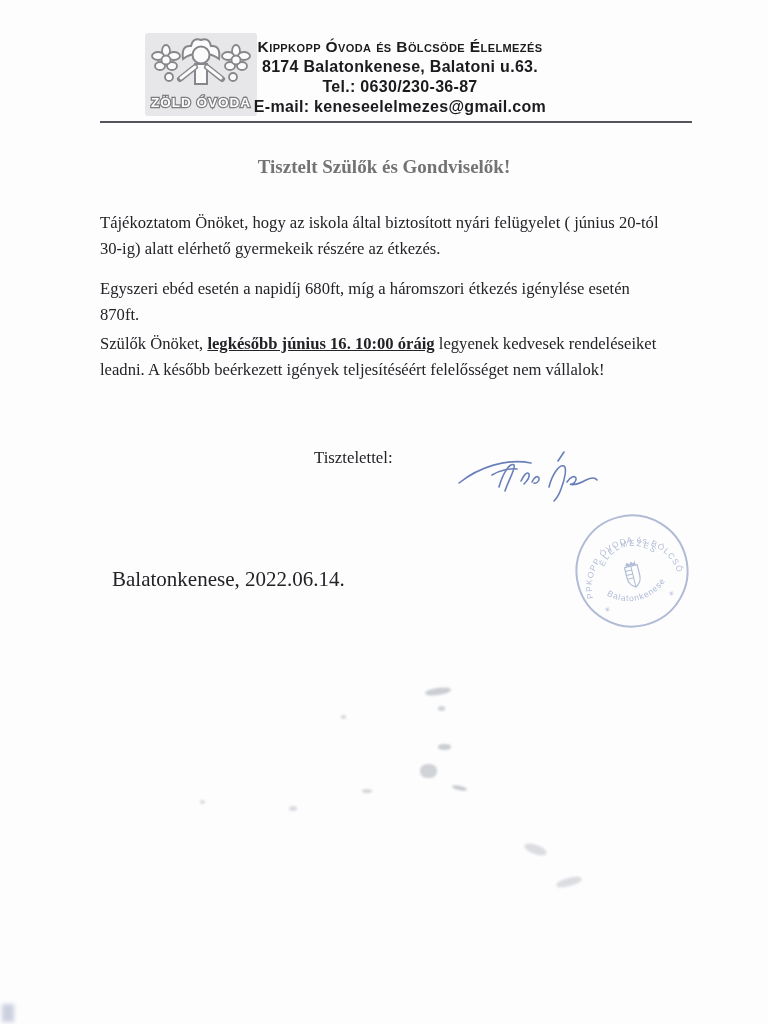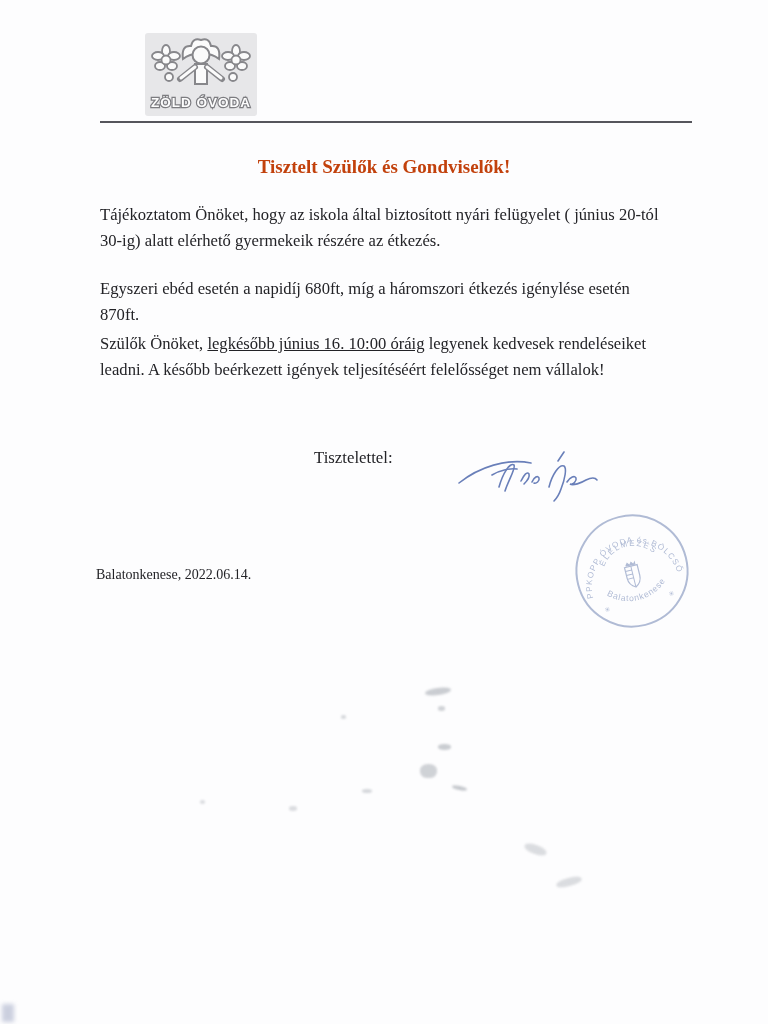--- a/index.html
+++ b/index.html
@@ -21,37 +21,37 @@
     font-family: "Liberation Sans", sans-serif;
     font-weight: bold; color: #1b1b1e;
   }
   .hdr .org  { font-variant: small-caps; font-size: 15.5px; letter-spacing: .4px; line-height: 20px; }
   .hdr .line { font-size: 16px; line-height: 20px; letter-spacing: .3px; }
   .rule { position: absolute; left: 100px; top: 121px; width: 592px; border-top: 2px solid #55555c; }
 
   
   .title {
     position: absolute; left: 0; top: 156px; width: 768px;
-    text-align: center; font-weight: bold; font-size: 19px; color: #c2410c;
+    text-align: center; font-weight: bold; font-size: 19px; color: #737373;
   }
   .para {
     position: absolute; left: 100px; width: 600px;
     font-size: 16.6px; line-height: 26px; white-space: pre;
   }
-  .p1 { top: 202px; }
+  .p1 { top: 210px; }
   .p2 { top: 276px; }
   .p3 { top: 331px; }
-  .bold-underline { font-weight: normal; text-decoration: underline; }
+  .bold-underline { font-weight: bold; text-decoration: underline; }
   .closing { position: absolute; left: 314px; top: 448px; font-size: 16.8px; font-family: Liberation Serif, serif; }
   .sig { position: absolute; left: 455px; top: 449px; width: 160px; height: 62px; }
   .signer {
     position: absolute; left: 417px; top: 507px; width: 202px;
     text-align: center; font-size: 16.8px; line-height: 21px;
   }
-  .dateline { position: absolute; left: 96px; top: 567px; font-size: 14px; }
+  .dateline { position: absolute; left: 112px; top: 567px; font-size: 21px; }
 
   
   .stamp {
     position: absolute; left: 572px; top: 511px; width: 120px; height: 120px;
     transform: rotate(-14deg); opacity: .6;
   }
 
   
   .artifact {
     position: absolute; background: #8d939c; border-radius: 45%;
@@ -92,20 +92,26 @@
         <ellipse cx="-6" cy="6" rx="5" ry="4"></ellipse>
           <circle cx="0" cy="0" r="4.5"></circle>
       </g>
 
       <circle cx="24" cy="44" r="4" fill="#fbfbfb" stroke="#87878b" stroke-width="1.8"></circle>
       <circle cx="88" cy="44" r="4" fill="#fbfbfb" stroke="#87878b" stroke-width="1.8"></circle>
       <text x="56" y="74" text-anchor="middle" font-family="Liberation Sans, sans-serif" font-size="13.5" font-weight="bold" letter-spacing="1" fill="#fdfdfd" stroke="#7c7c80" stroke-width="2.4" style="paint-order: stroke;">ZÖLD ÓVODA</text>
     </svg>
   </div>
 
+  <div class="hdr">
+    <div class="org">Kippkopp Óvoda és Bölcsöde Élelmezés</div>
+    <div class="line">8174 Balatonkenese, Balatoni u.63.</div>
+    <div class="line">Tel.: 0630/230-36-87</div>
+    <div class="line">E-mail: keneseelelmezes@gmail.com</div>
+  </div>
 
   <div class="rule"></div>
 
   <div class="title">Tisztelt Szülők és Gondviselők!</div>
 
   <div class="para p1">Tájékoztatom Önöket, hogy az iskola által biztosított nyári felügyelet ( június 20-tól
 30-ig) alatt elérhető gyermekeik részére az étkezés.</div>
   <div class="para p2">Egyszeri ebéd esetén a napidíj 680ft, míg a háromszori étkezés igénylése esetén
 870ft.</div>
   <div class="para p3"><span>Szülők Önöket, </span><span class="bold-underline">legkésőbb június 16. 10:00 óráig</span><span> legyenek kedvesek rendeléseiket

